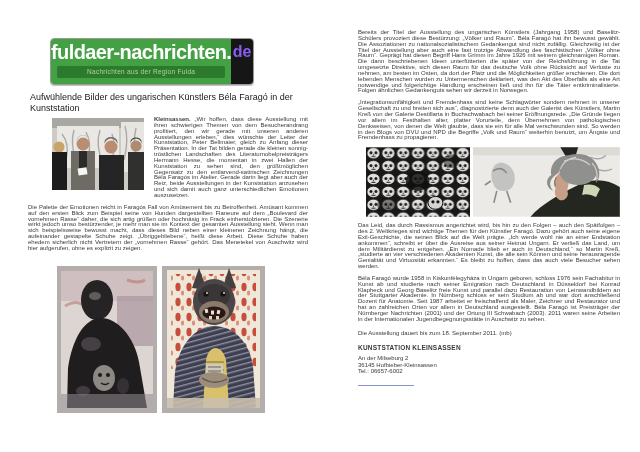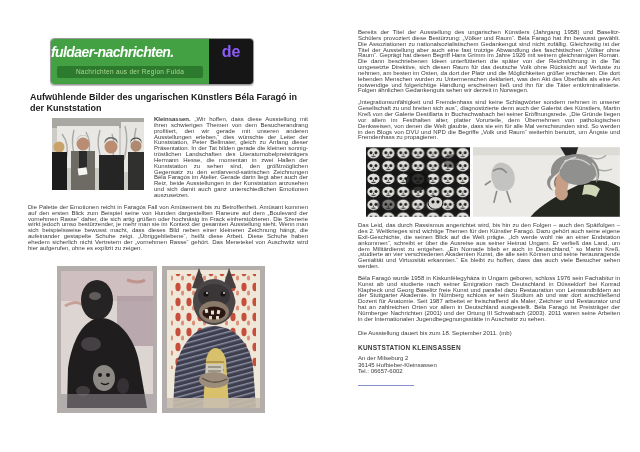--- a/index.html
+++ b/index.html
@@ -11,35 +11,35 @@
   }
   
   .left-col{position:absolute;left:28px;top:38px;width:280px;}
   .logo{
     margin-left:22px;width:202px;height:45px;display:flex;
     border:1px solid #9a9a9a;border-radius:4px;overflow:hidden;
     box-shadow:0 1px 1px rgba(0,0,0,.25);
   }
   .logo-green{flex:1;background:#43a143;display:flex;flex-direction:column;}
   .brand-line{
-    color:#ffffff;font-weight:bold;font-size:14px;letter-spacing:-0.6px;
-    line-height:26px;text-align:left;white-space:nowrap;font-style:italic;
+    color:#ffffff;font-weight:bold;font-size:20px;letter-spacing:-0.6px;
+    line-height:26px;text-align:left;white-space:nowrap;
   }
   .tagline{
     margin:1px 6px 4px 6px;background:#2c7a2e;border-radius:2px;
     color:#acd98f;font-size:6.5px;line-height:12px;text-align:center;
     letter-spacing:.3px;
   }
   .logo-black{
     width:44px;background:#161616;color:#8b5cf6;font-weight:bold;
     font-size:16px;line-height:26px;text-align:center;
   }
   h1{
     margin:7px 16px 4px 2px;font-size:9px;line-height:10.5px;color:#1a1a1a;
-    font-weight:bold;width:272px;
+    font-weight:normal;width:272px;
   }
   .bodytext{font-size:6px;line-height:5.85px;text-align:justify;color:#3b3b3b;}
   .bodytext p{margin:0 0 6px 0;}
   .lead{font-weight:bold;}
   .float-photo{float:left;margin:1px 10px 3px 24px;}
   .artrow{position:absolute;left:57px;top:266px;display:flex;gap:5px;}
   
   .right-col{position:absolute;left:358px;top:30px;width:262px;}
   .imgrow{display:flex;gap:3px;margin:4px 0 6px 8px;}
   .venue{font-weight:bold;font-size:6.5px;letter-spacing:.2px;margin:8px 0 5px 0 !important;}

